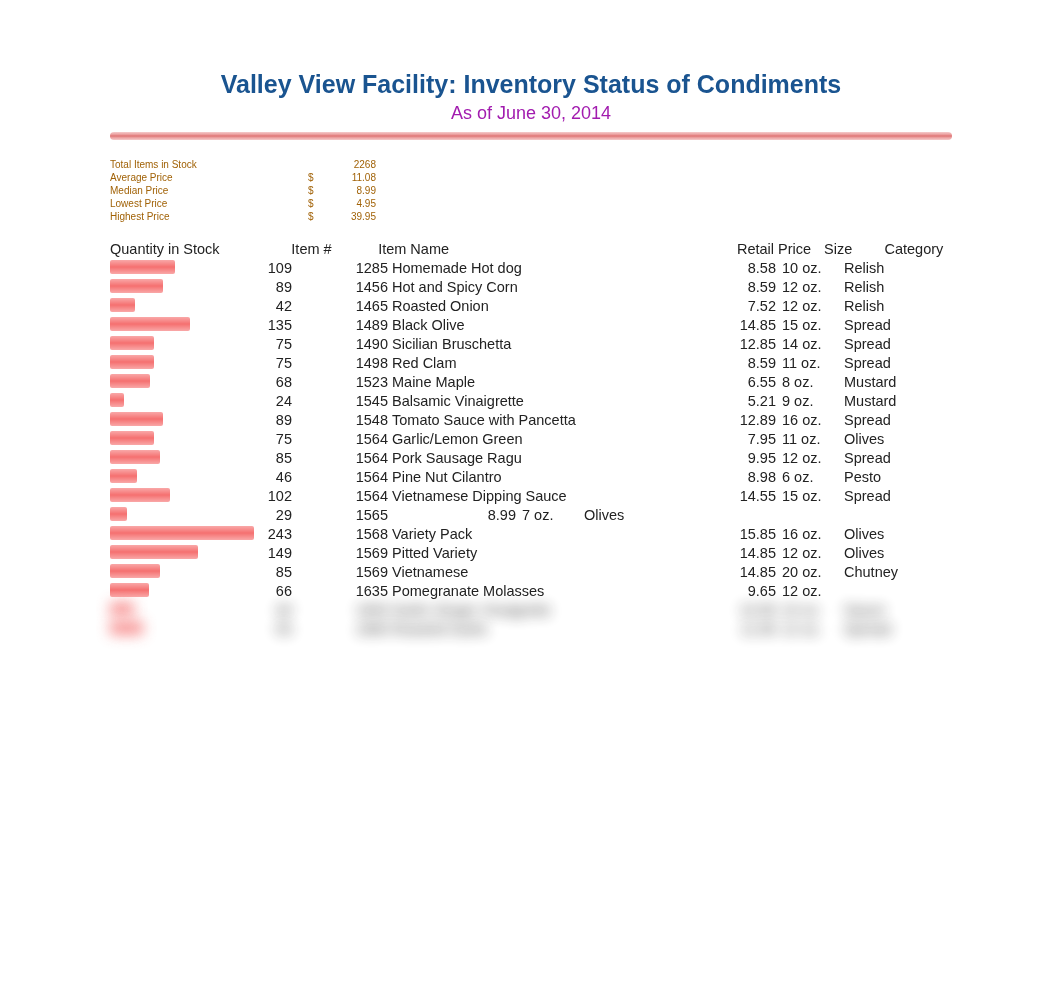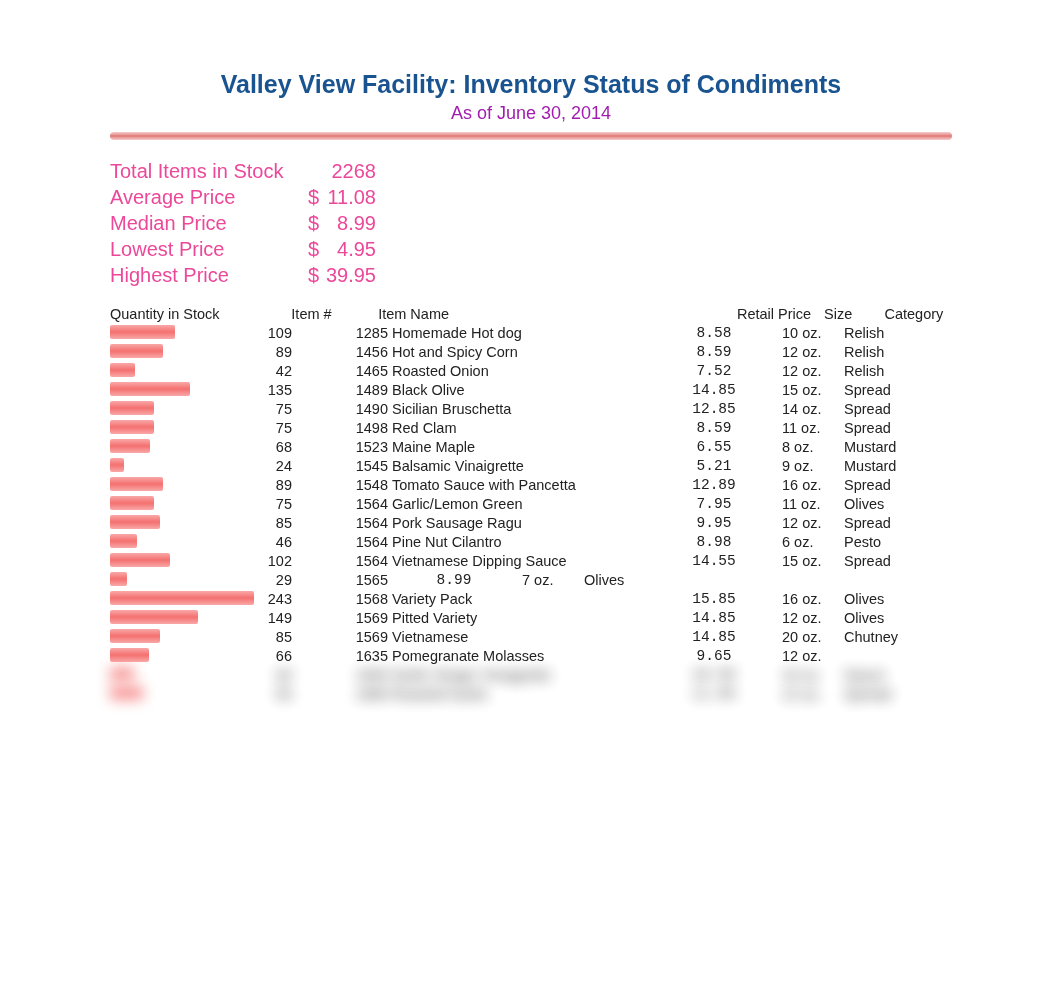--- a/index.html
+++ b/index.html
@@ -27,23 +27,23 @@
       font-weight: normal;
       margin-bottom: 8px;
     }
     .hr-bar {
       height: 8px;
       background: linear-gradient(to bottom, #f5cccc 0%, #e89090 40%, #da6b6b 50%, #e89090 60%, #f5cccc 100%);
       border-radius: 4px;
       margin: 0 0 18px 0;
     }
     .stats {
-      font-size: 20px;
+      font-size: 10px;
       line-height: 1.3;
-      color: #ec4899;
+      color: #a16207;
       margin-bottom: 18px;
     }
     .stats-row { display: flex; }
     .stats-label { width: 198px; }
     .stats-dollar { width: 12px; text-align: left; }
     .stats-value { width: 56px; text-align: right; }
     .relish-stats {
       font-size: 14.5px;
       line-height: 1.3;
       color: #222;
@@ -77,21 +77,21 @@
       left: 0;
       top: 1px;
       height: 14px;
       background: linear-gradient(to bottom, #f9a8a8 0%, #f57070 50%, #f9a8a8 100%);
       border-radius: 2px;
     }
     .col-qty { width: 182px; text-align: right; }
     .col-item { width: 96px; text-align: right; }
     .col-gap { width: 4px; }
     .col-name { width: 260px; text-align: left; }
-    .col-price { width: 124px; text-align: center; font-family: Liberation Mono, monospace; }
+    .col-price { width: 124px; text-align: right; }
     .col-size { width: 68px; text-align: left; padding-left: 6px; }
     .col-cat { width: 80px; text-align: left; }
     .blur {
       filter: blur(7px);
       opacity: 0.9;
     }
     .blur .bar { filter: none; }
   </style>
 </head>
 <body>

